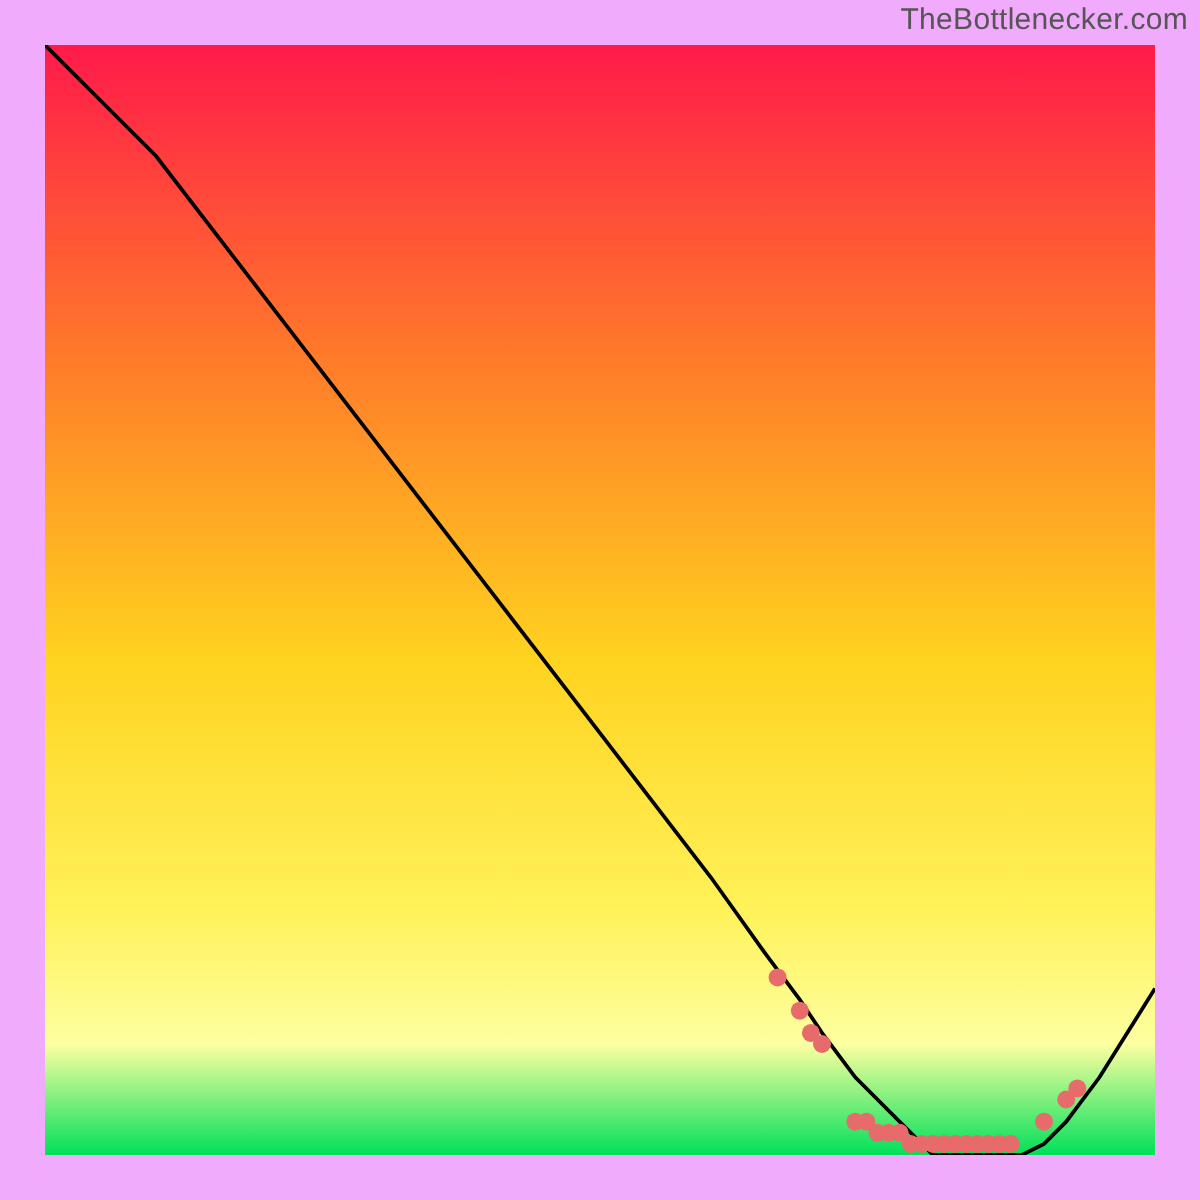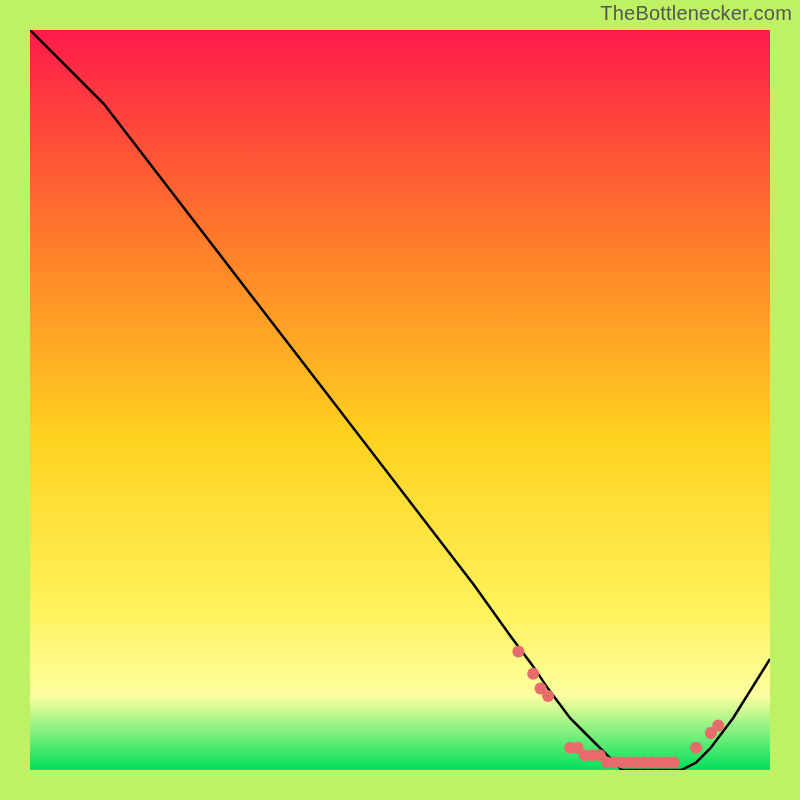--- a/index.html
+++ b/index.html
@@ -8,21 +8,21 @@
     width: 800px;
     height: 800px;
     background: #000;
     font-family: Arial, Helvetica, sans-serif;
     overflow: hidden;
   }
   .wrap {
     position: relative;
     width: 800px;
     height: 800px;
-    background: #bef264;
+    background: #f0abfc;
   }
   .watermark {
     position: absolute;
     top: 2px;
     right: 8px;
     color: #555;
     font-size: 20px;
     font-weight: 500;
     letter-spacing: 0.2px;
   }

